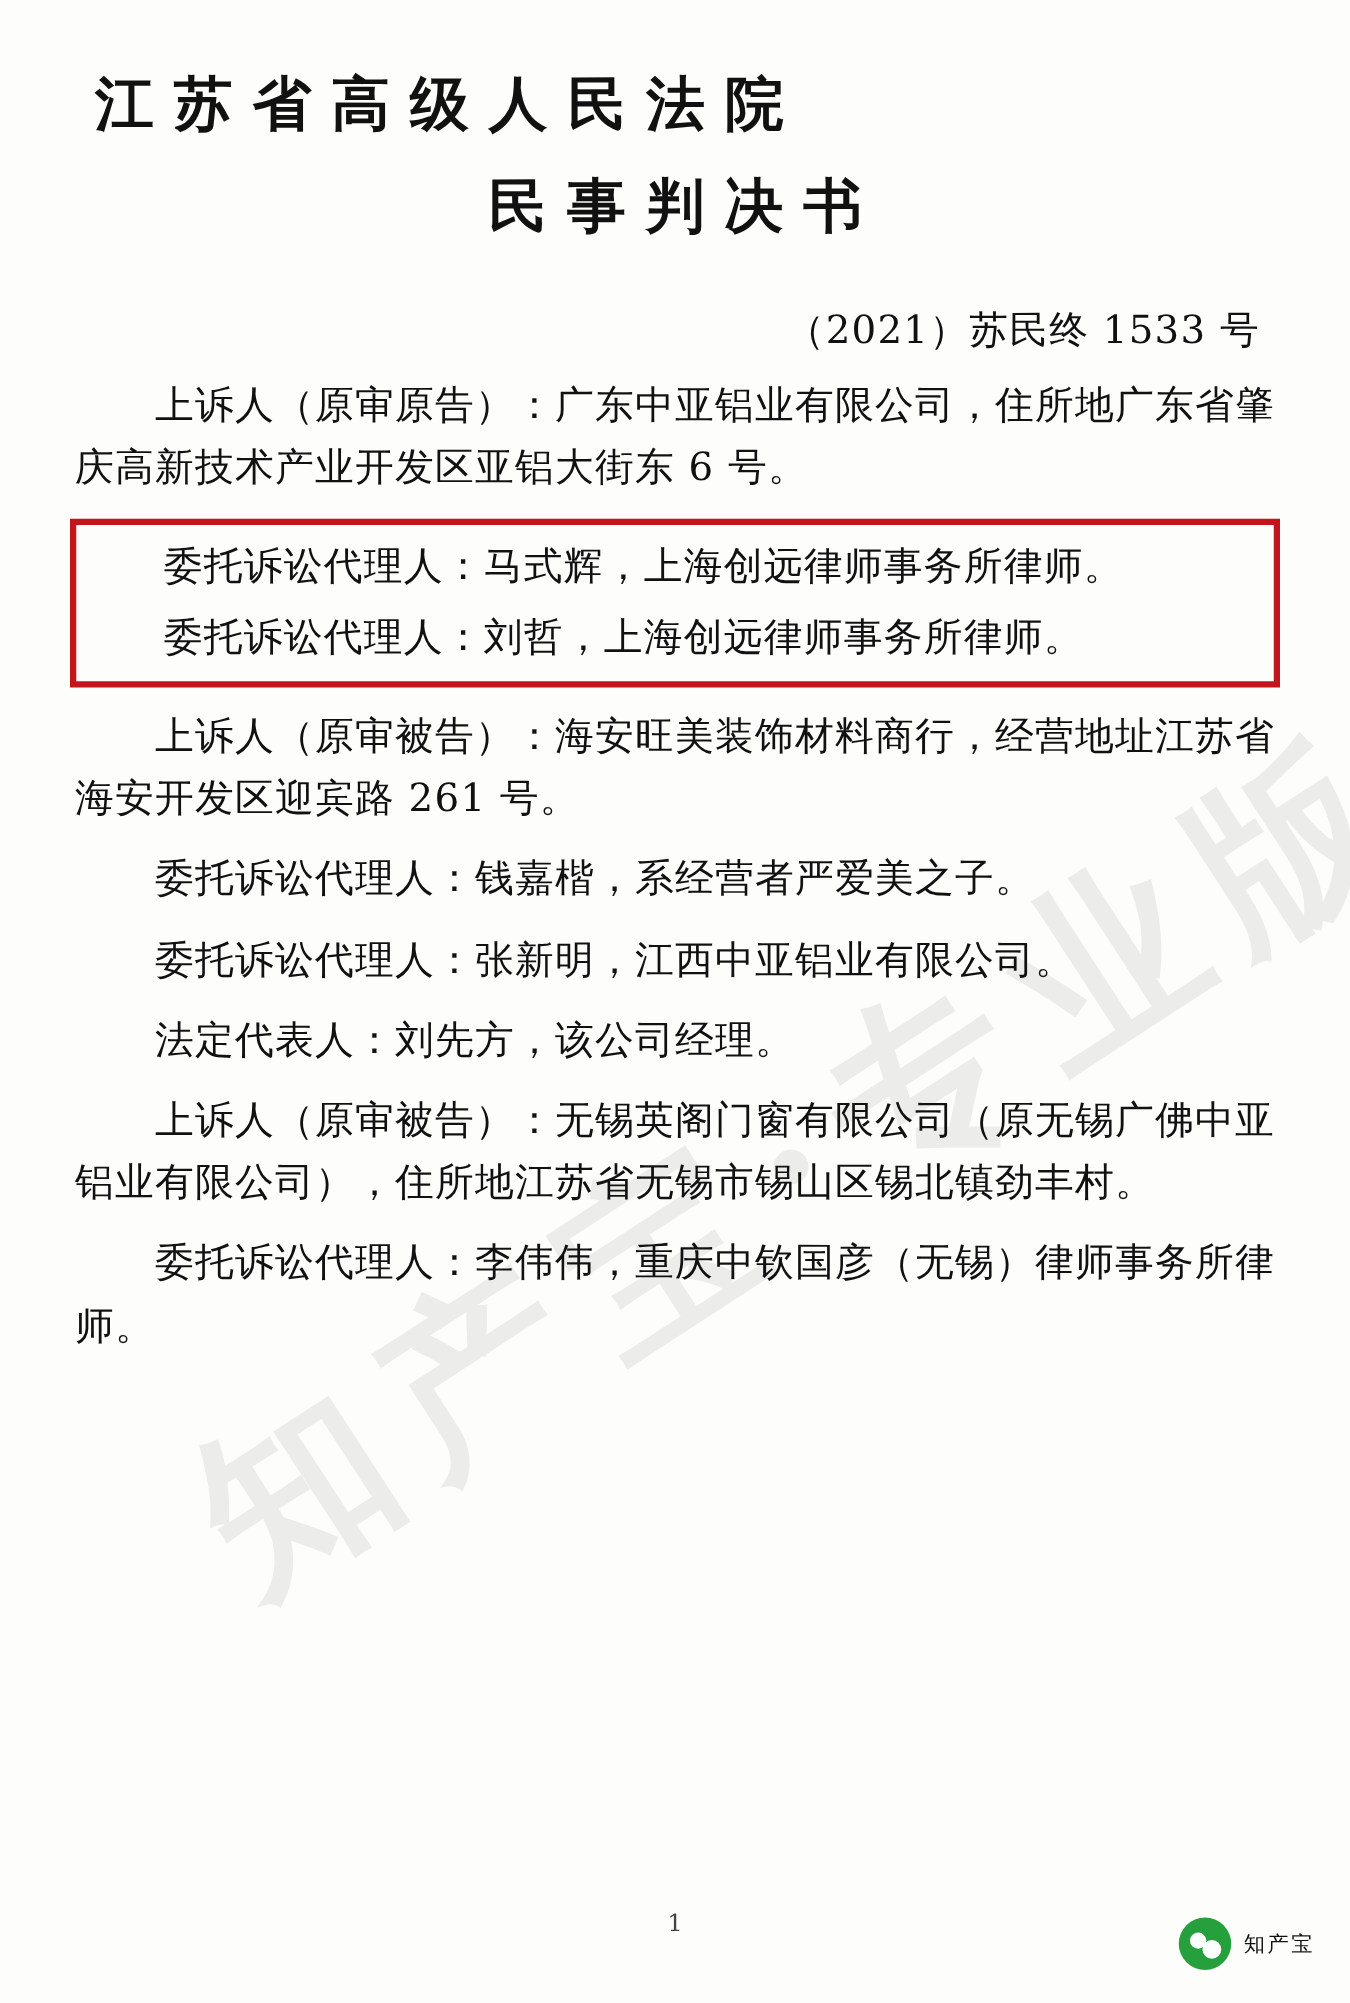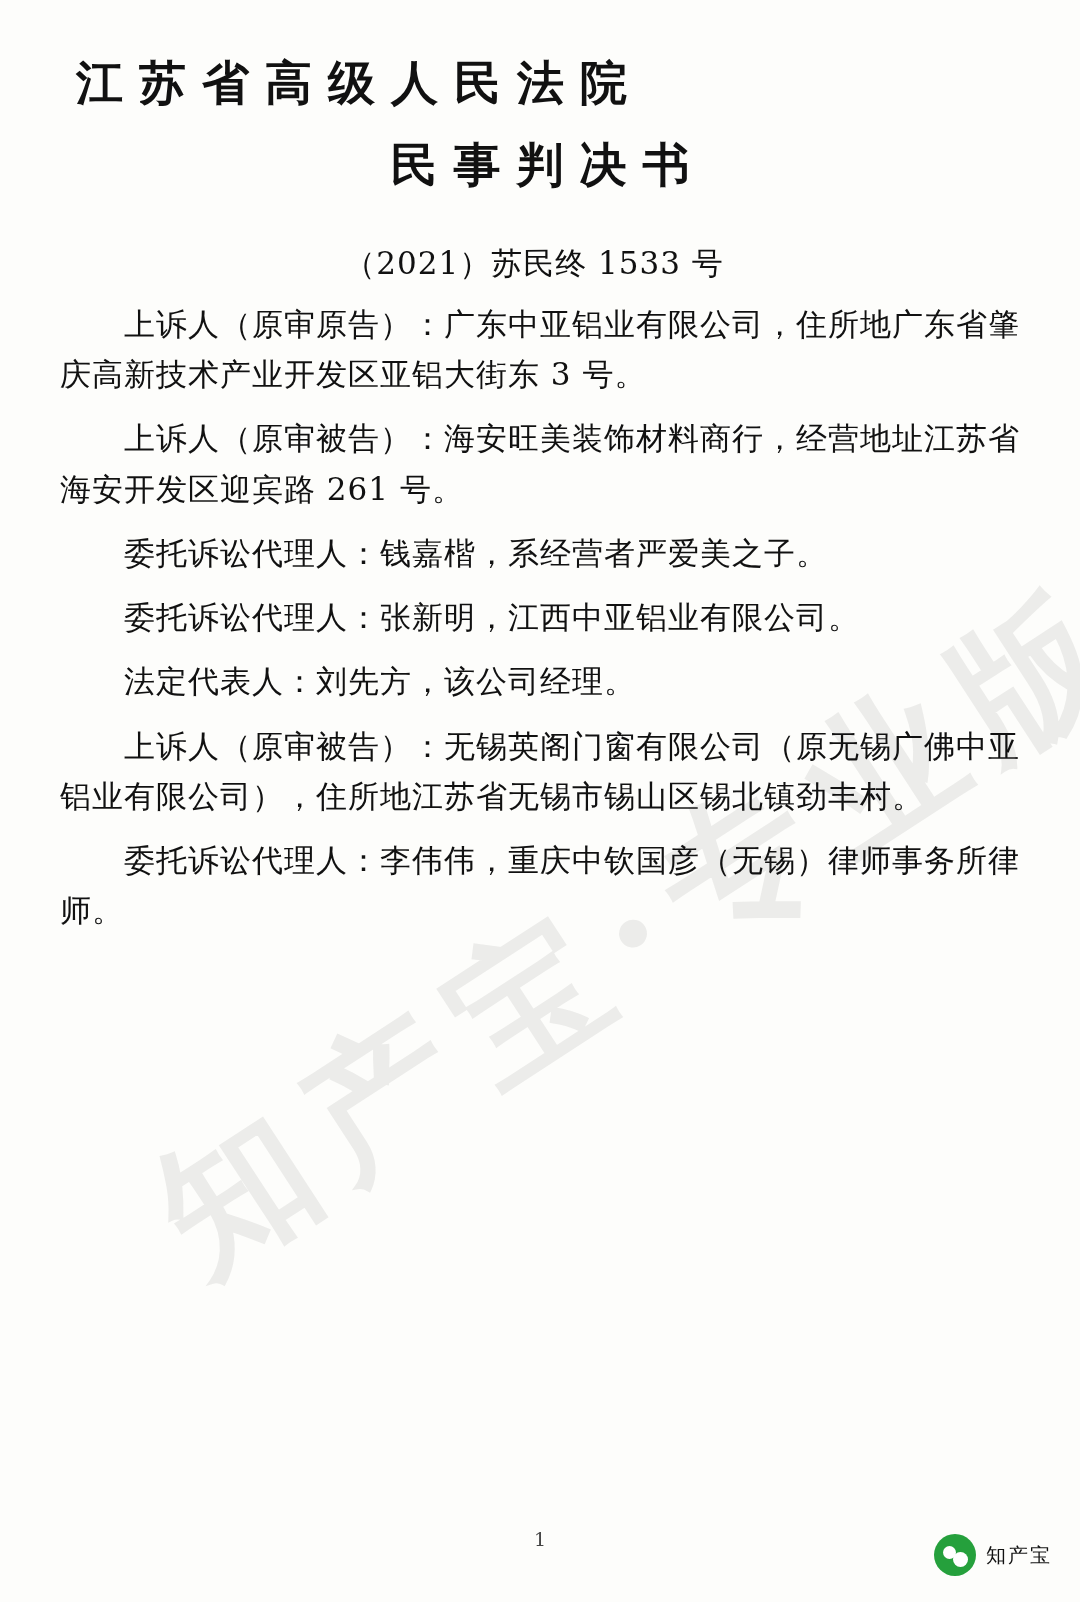--- a/index.html
+++ b/index.html
@@ -63,21 +63,21 @@
     text-align: center;
     font-size: 47px;
     font-weight: 700;
     letter-spacing: 16px;
     margin-top: 19px;
     text-indent: 16px;
     font-family: "DejaVu Serif", "Liberation Serif", serif;
   }
 
   .case-number {
-    text-align: center;
+    text-align: right;
     font-size: 31px;
     margin-top: 46px;
     padding-right: 12px;
     letter-spacing: 1px;
   }
 
   .para {
     font-size: 31px;
     line-height: 1.62;
     margin-top: 14px;
@@ -142,42 +142,46 @@
     content: "";
     position: absolute;
     left: 19px;
     top: 18px;
     width: 15px;
     height: 15px;
     border-radius: 50%;
     background: #fff;
   }
   .badge-label {
-    font-size: 20px;
+    font-size: 17px;
     color: #111;
     font-family: "DejaVu Sans", "Liberation Sans", sans-serif;
     letter-spacing: 2px;
   }
 </style>
 </head>
 <body>
 
 <div class="watermark">
   <div class="wm-text wm-1">知产宝·专业版</div>
 </div>
 
 <div class="page">
 
   <div class="title-main">江苏省高级人民法院</div>
   <div class="title-sub">民事判决书</div>
 
   <div class="case-number">（2021）苏民终 1533 号</div>
 
-  <div class="para">上诉人（原审原告）：广东中亚铝业有限公司，住所地广东省肇庆高新技术产业开发区亚铝大街东 3 号。</div>
+  <div class="para">上诉人（原审原告）：广东中亚铝业有限公司，住所地广东省肇庆高新技术产业开发区亚铝大街东 6 号。</div>
 
+  <div class="highlight-box">
+    <div class="para">委托诉讼代理人：马式辉，上海创远律师事务所律师。</div>
+    <div class="para">委托诉讼代理人：刘哲，上海创远律师事务所律师。</div>
+  </div>
 
   <div class="para">上诉人（原审被告）：海安旺美装饰材料商行，经营地址江苏省海安开发区迎宾路 261 号。</div>
   <div class="para">委托诉讼代理人：钱嘉楷，系经营者严爱美之子。</div>
   <div class="para">委托诉讼代理人：张新明，江西中亚铝业有限公司。</div>
   <div class="para">法定代表人：刘先方，该公司经理。</div>
   <div class="para">上诉人（原审被告）：无锡英阁门窗有限公司（原无锡广佛中亚铝业有限公司），住所地江苏省无锡市锡山区锡北镇劲丰村。</div>
   <div class="para">委托诉讼代理人：李伟伟，重庆中钦国彦（无锡）律师事务所律师。</div>
 
 </div>
 

